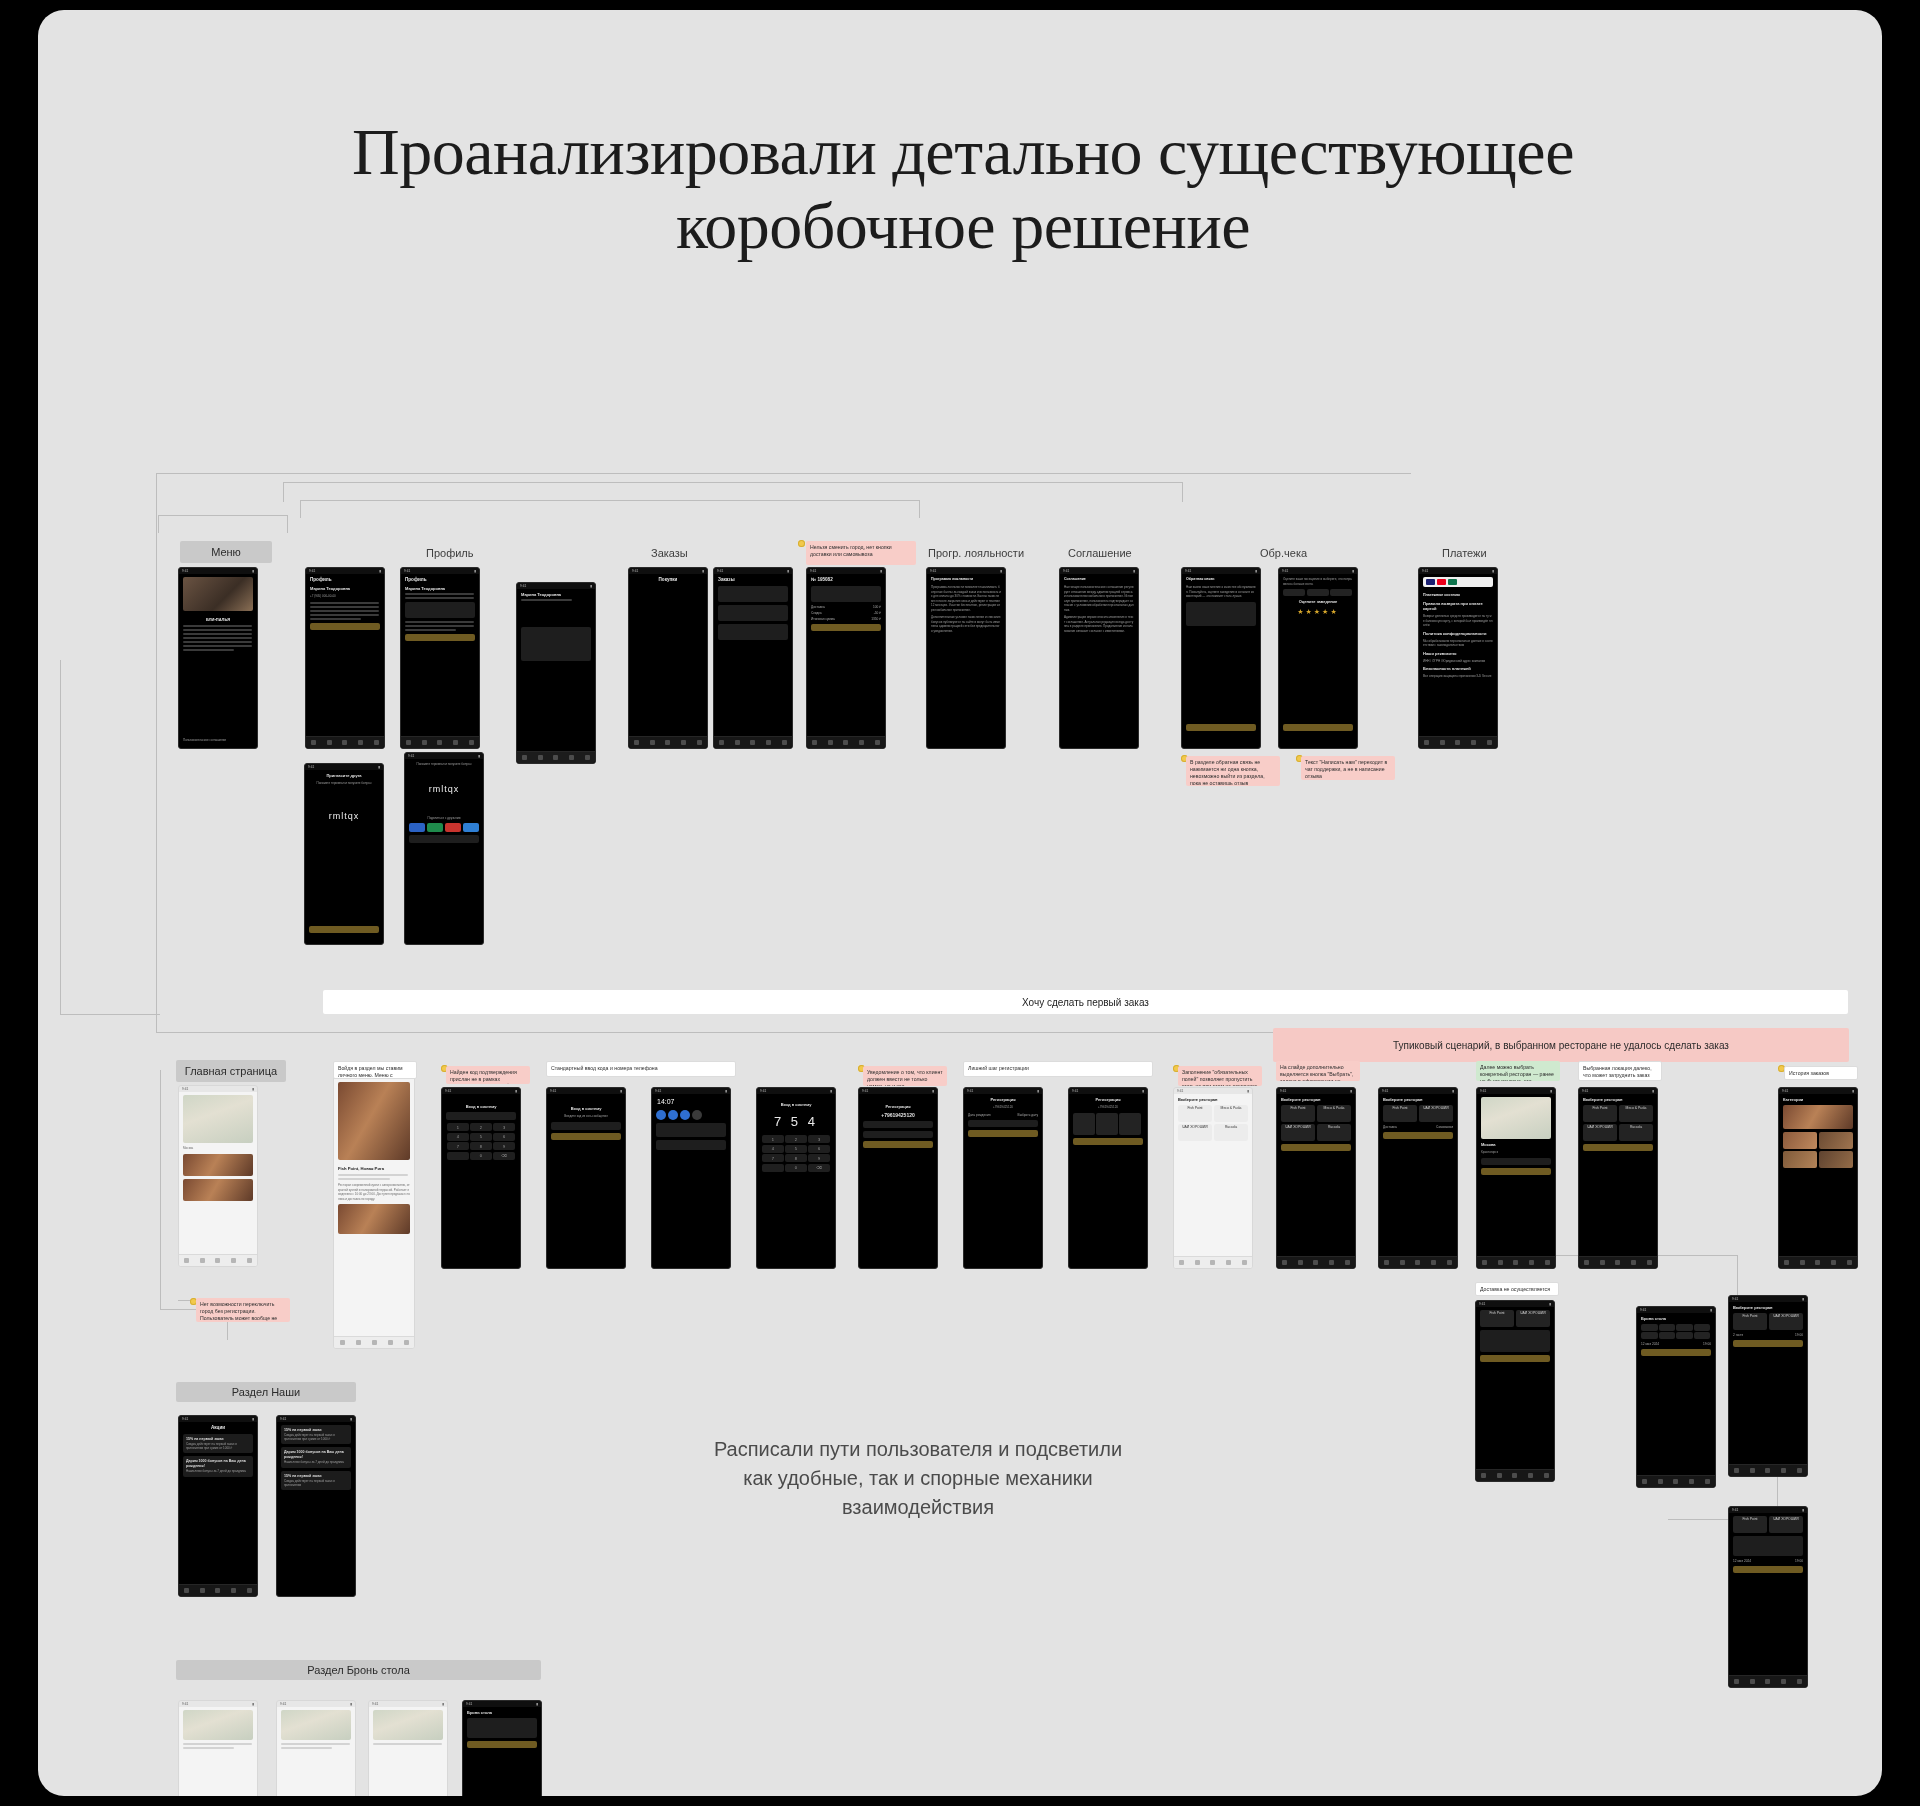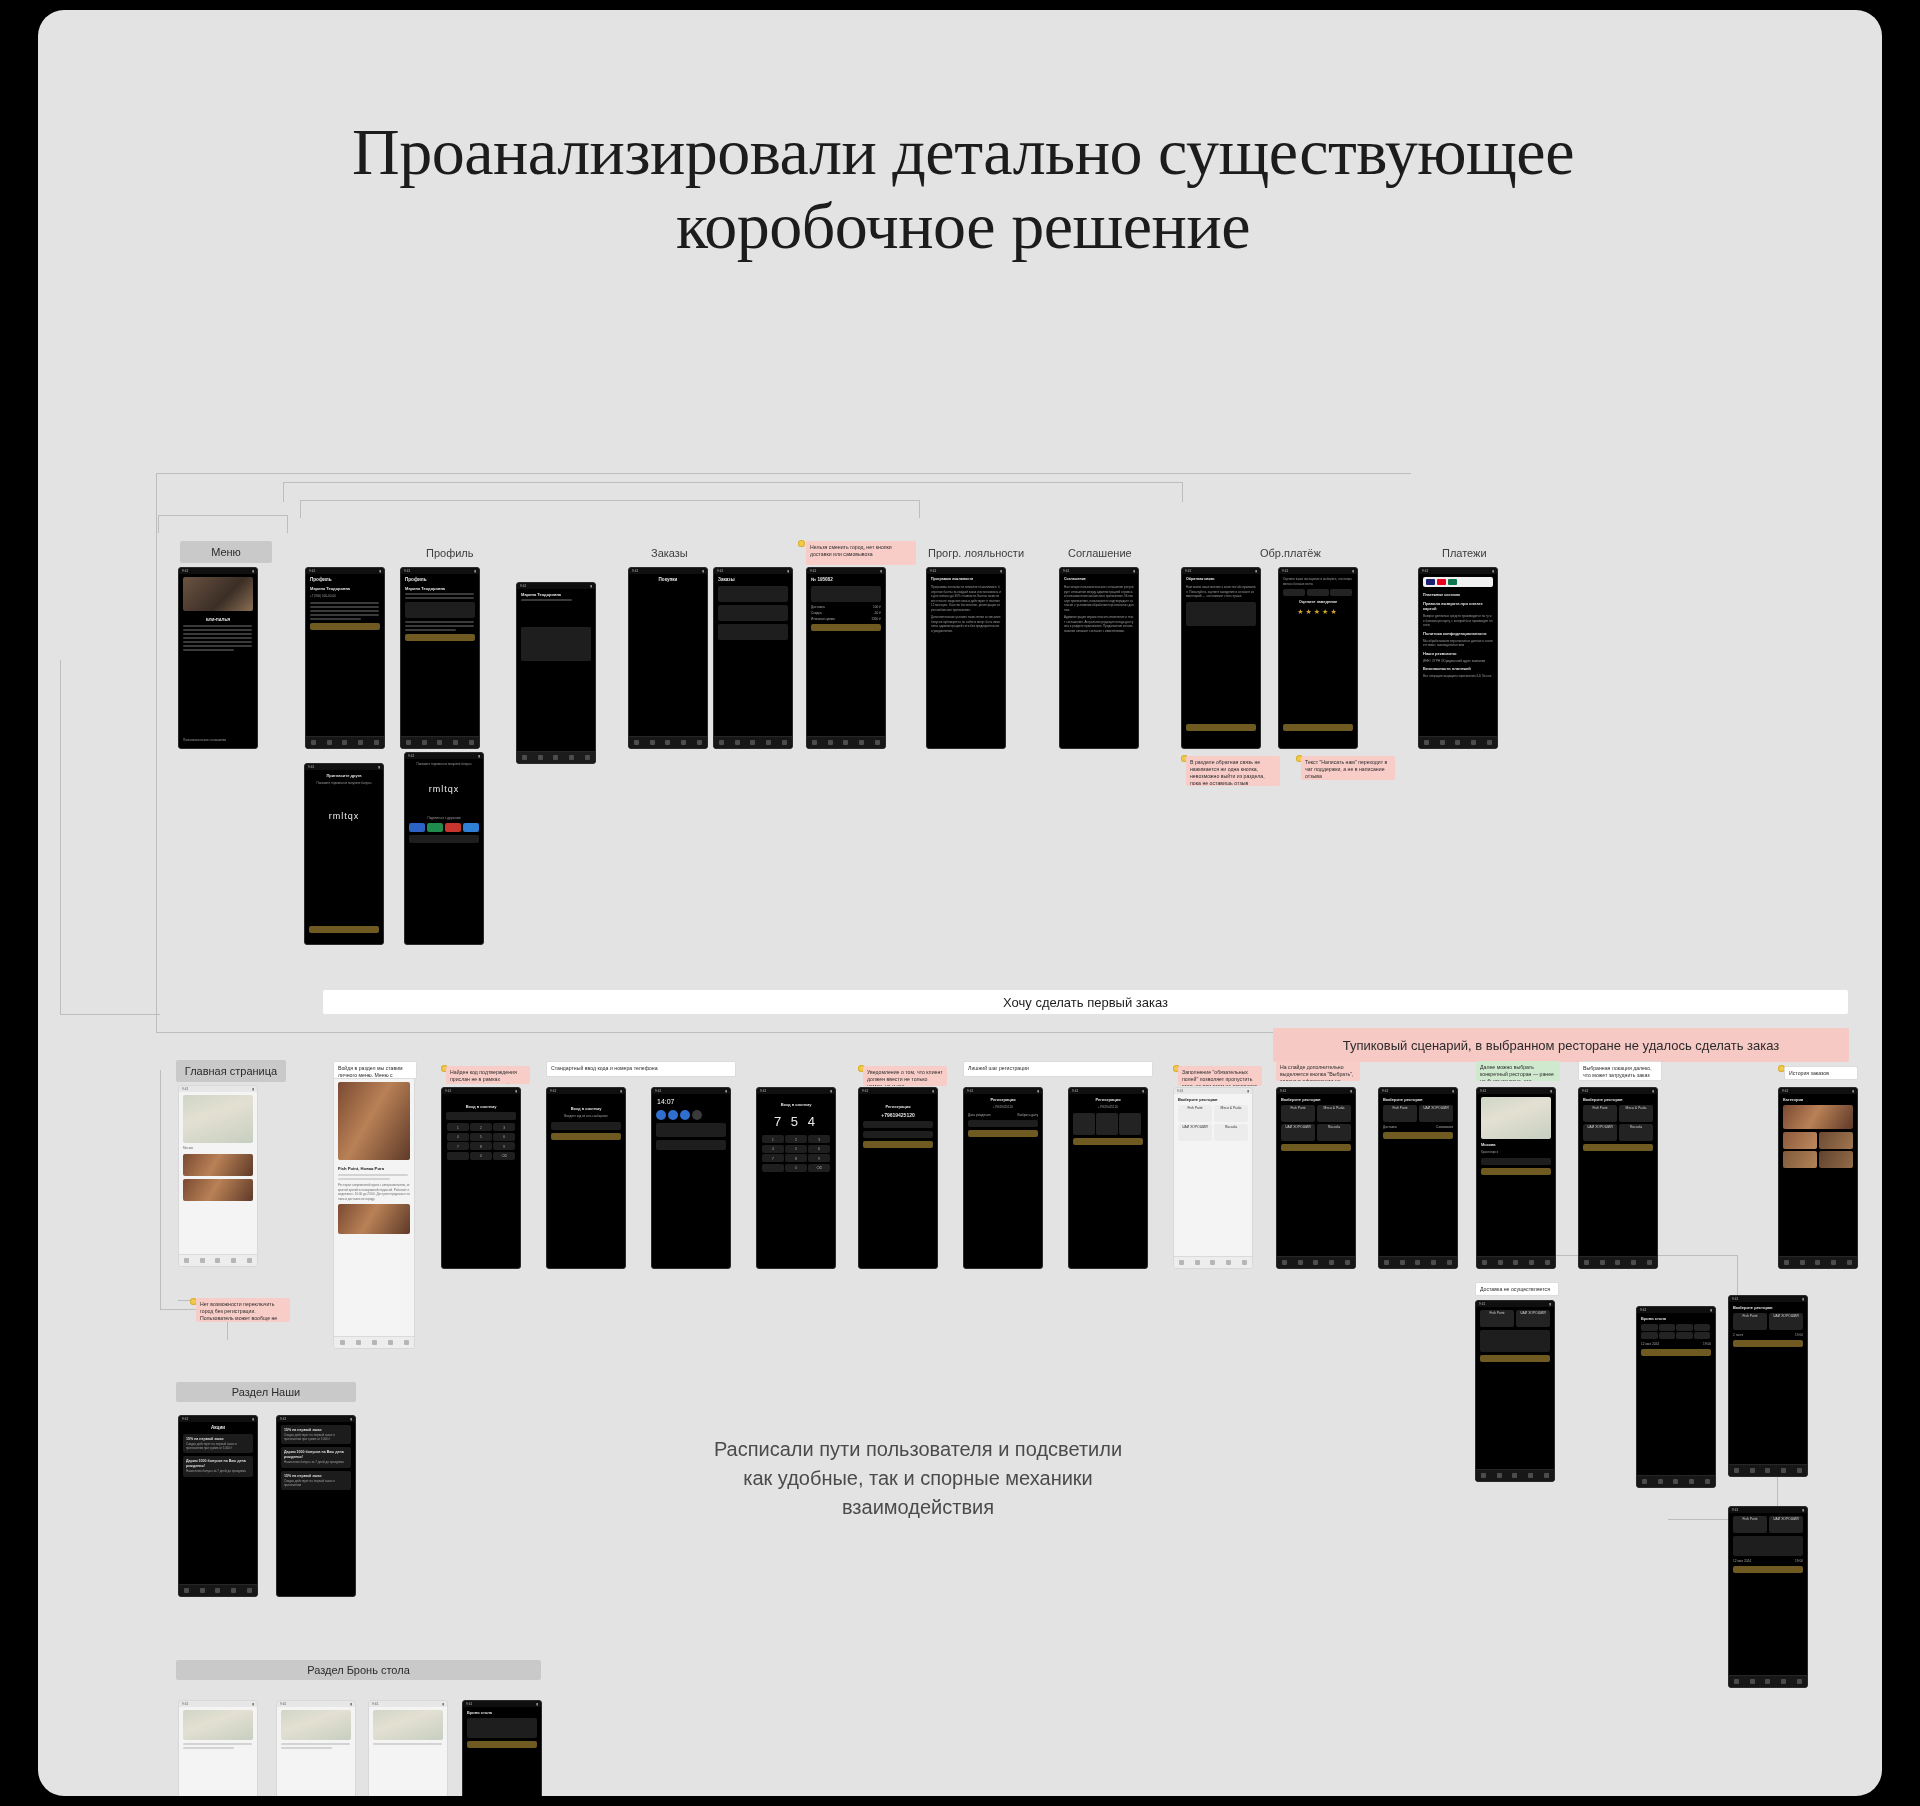--- a/index.html
+++ b/index.html
@@ -74,21 +74,21 @@
     align-items: center;
     justify-content: center;
     border-radius: 2px;
     box-sizing: border-box;
   }
   .band {
     position: absolute;
     display: flex;
     align-items: center;
     justify-content: center;
-    font-size: 13px;
+    font-size: 10px;
     box-sizing: border-box;
     border-radius: 2px;
   }
   .band.white { background: #fff; color: #1d1d1d; }
   .band.pink  { background: #f6c9c5; color: #2b2b2b; }
   .note {
     position: absolute;
     background: #f8cdc8;
     color: #2d2d2d;
     font-size: 5.2px;
@@ -328,21 +328,21 @@
     <div class="connector" style="left:122px;top:1060px;width:60px;height:240px;border-right:none;border-top:none;"></div>
     <div class="connector" style="left:140px;top:1290px;width:50px;height:40px;border-left:none;border-bottom:none;"></div>
     <div class="connector" style="left:1460px;top:1245px;width:240px;height:120px;border-left:none;border-bottom:none;"></div>
     <div class="connector" style="left:1630px;top:1290px;width:110px;height:220px;border-left:none;border-top:none;"></div>
 
     <div class="gray-label" style="left:142px;top:531px;width:92px;height:22px;">Меню</div>
     <div class="grp-label" style="left:388px;top:537px;">Профиль</div>
     <div class="grp-label" style="left:613px;top:537px;">Заказы</div>
     <div class="grp-label" style="left:890px;top:537px;">Прогр. лояльности</div>
     <div class="grp-label" style="left:1030px;top:537px;">Соглашение</div>
-    <div class="grp-label" style="left:1222px;top:537px;">Обр.платёж</div>
+    <div class="grp-label" style="left:1222px;top:537px;">Обр.чека</div>
     <div class="grp-label" style="left:1404px;top:537px;">Платежи</div>
 
     <div class="gray-label" style="left:138px;top:1050px;width:110px;height:22px;">Главная страница</div>
     <div class="gray-label" style="left:138px;top:1372px;width:180px;height:20px;">Раздел Наши</div>
     <div class="gray-label" style="left:138px;top:1650px;width:365px;height:20px;">Раздел Бронь стола</div>
 
     <div class="band white" style="left:285px;top:980px;width:1525px;height:24px;">Хочу сделать первый заказ</div>
     <div class="band pink" style="left:1235px;top:1018px;width:576px;height:34px;">Тупиковый сценарий, в выбранном ресторане не удалось сделать заказ</div>
 
     <div class="phone" style="left:140px;top:557px;width:80px;height:182px;">

